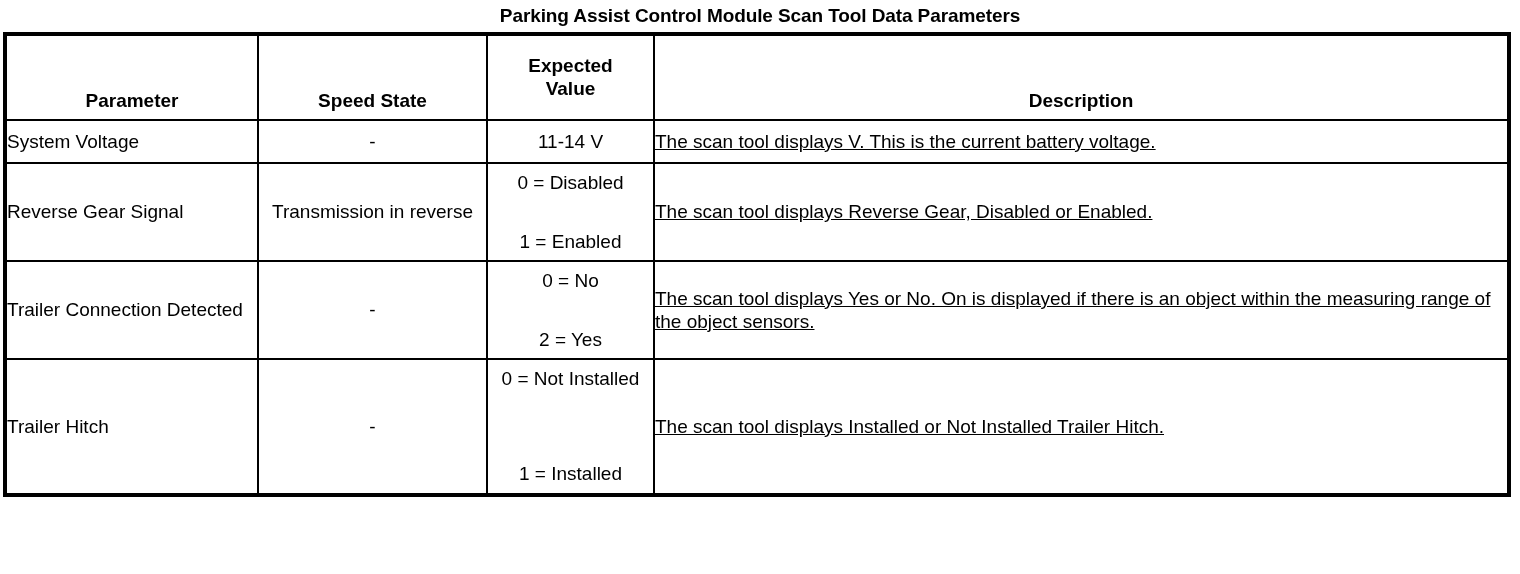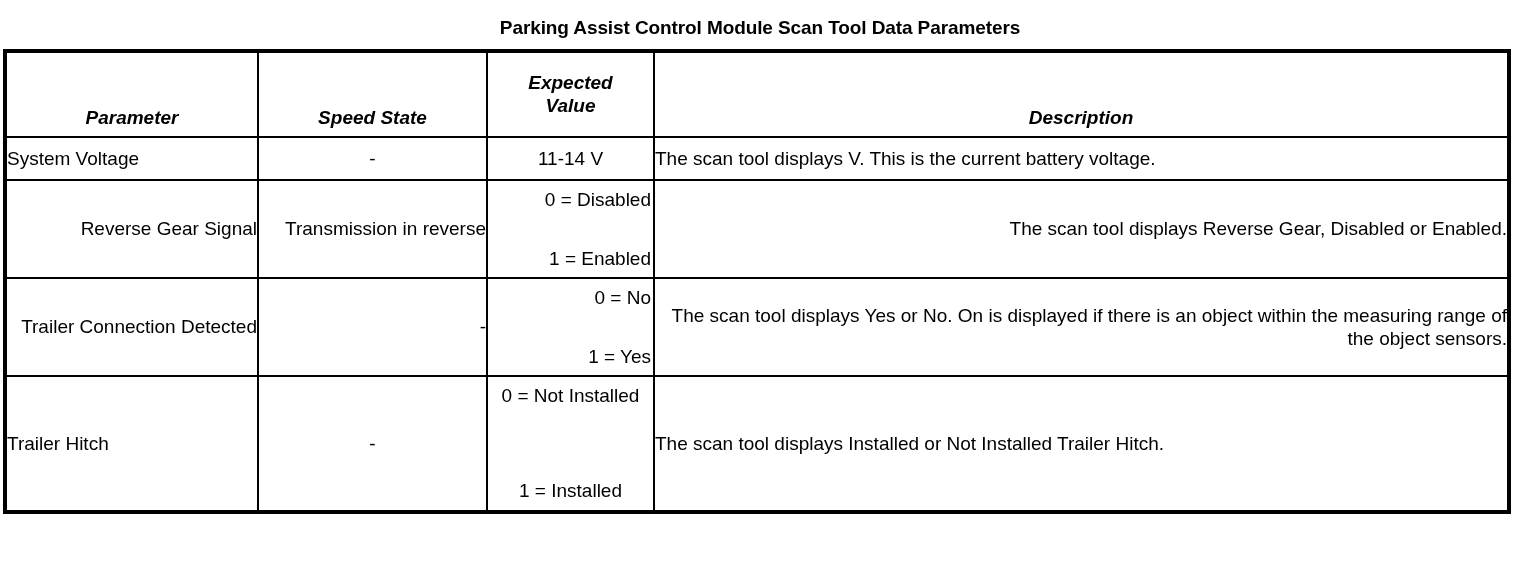--- a/index.html
+++ b/index.html
@@ -22,21 +22,21 @@
     box-sizing: border-box;
   }
 
   .doc-title {
     text-align: center;
     font-size: 19px;
     font-weight: bold;
     letter-spacing: -0.1px;
     line-height: 1;
     padding-top: 6px;
-    margin: 12px;
+    margin: 0;
   }
 
   table.params {
     border-collapse: collapse;
     table-layout: fixed;
     width: 1508px;
     margin: 0;
     margin-top: 7px;
     margin-left: 3px;
     border: 4px solid #000;
@@ -58,21 +58,20 @@
   col.c-value { width: 167px; }
   col.c-desc  { width: auto; }
 
   
   tr.head-row td {
     height: 76px;
     font-weight: bold;
     text-align: center;
     vertical-align: bottom;
     padding-bottom: 7px;
-    font-style: italic;
   }
   tr.head-row td.val-head {
     vertical-align: middle;
     padding-bottom: 0;
     line-height: 1.18;
   }
 
   
   tr.cond-row td {
     height: 40px;
@@ -93,24 +92,25 @@
   }
   td.value-cell {
     text-align: center;
     line-height: 1.25;
   }
   td.desc-cell {
     text-align: left;
     padding-left: 7px;
     padding-right: 8px;
     line-height: 1.26;
+    text-decoration: underline;
   }
 
   tr.r-short td { height: 41px; }
-  tr.r-tall td  { height: 96px; text-align: right; }
+  tr.r-tall td  { height: 96px; }
   tr.r-xtall td { height: 133px; }
 
   
   .val-split {
     display: flex;
     flex-direction: column;
     justify-content: space-between;
     height: 100%;
     box-sizing: border-box;
     padding: 7px 2px 7px 2px;
@@ -165,21 +165,21 @@
         </td>
         <td class="desc-cell">The scan tool displays Reverse Gear, Disabled or Enabled.</td>
       </tr>
 
       <tr class="r-tall">
         <td class="param-cell">Trailer Connection Detected</td>
         <td class="state-cell">-</td>
         <td class="value-cell">
           <span class="val-split">
             <span class="vtop">0 = No</span>
-            <span class="vbot">1 = Yes</span>
+            <span class="vbot">2 = Yes</span>
           </span>
         </td>
         <td class="desc-cell">The scan tool displays Yes or No. On is displayed if there is an object within the measuring range of the object sensors.</td>
       </tr>
 
       <tr class="r-xtall">
         <td class="param-cell">Trailer Hitch</td>
         <td class="state-cell">-</td>
         <td class="value-cell">
           <span class="val-split">

